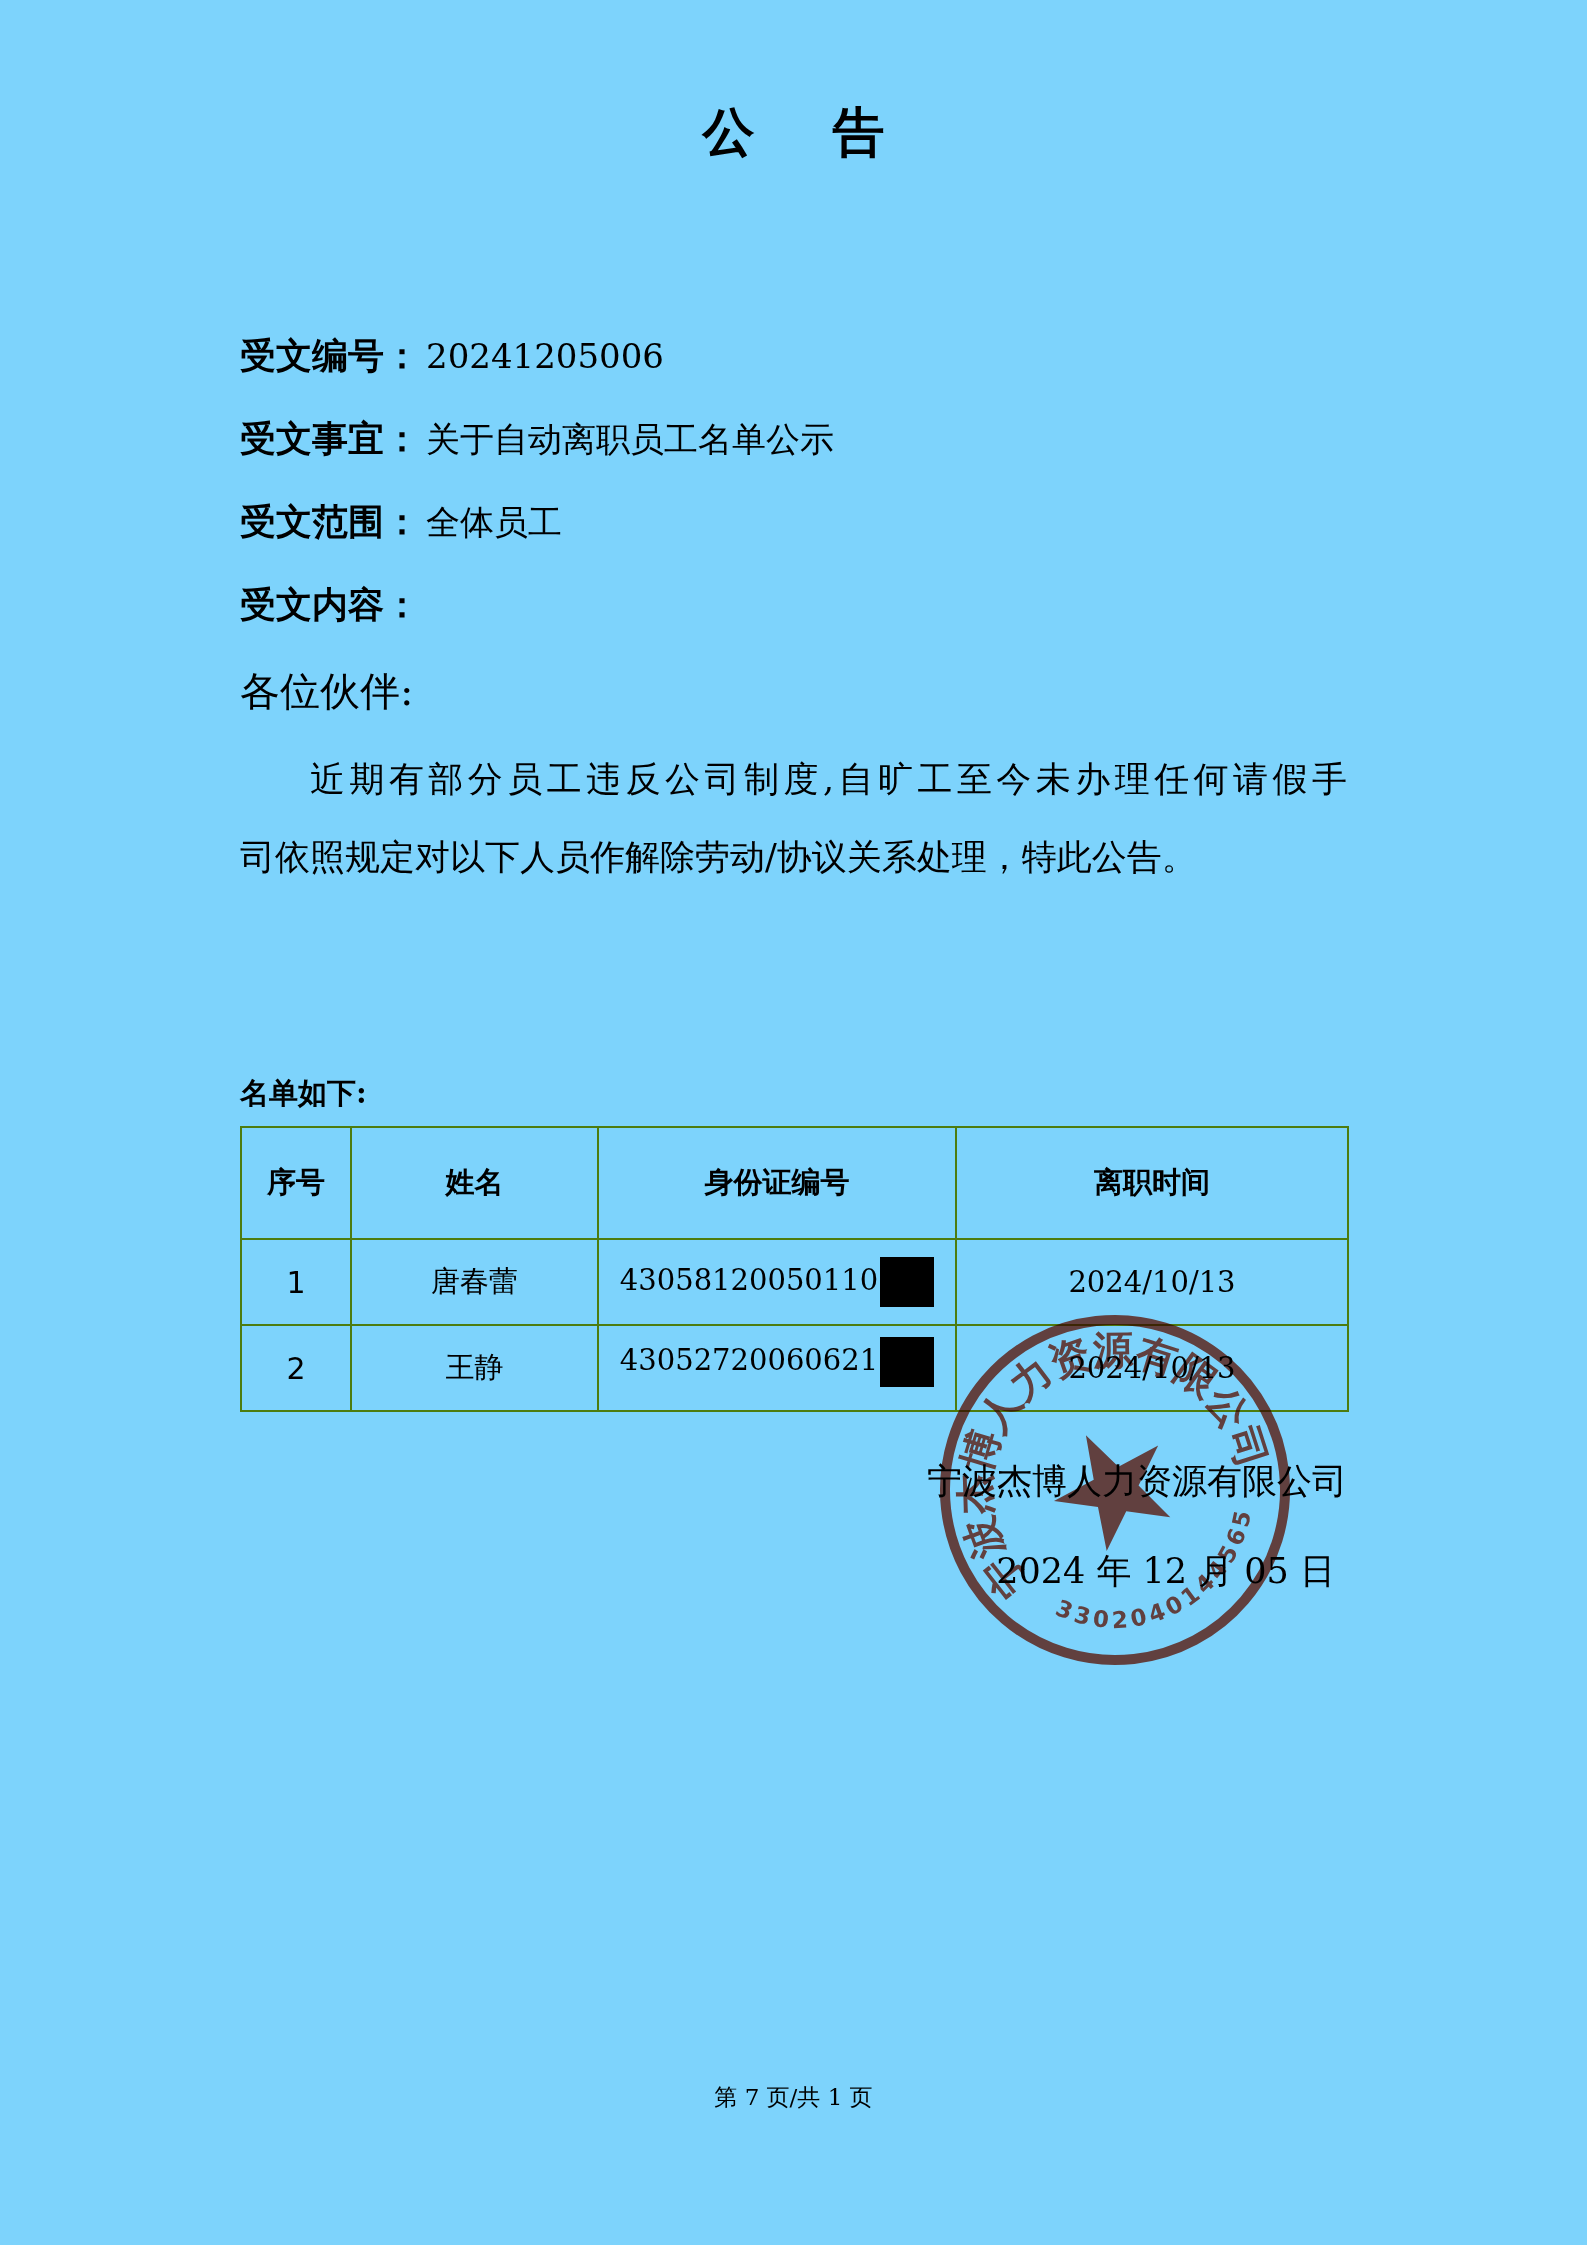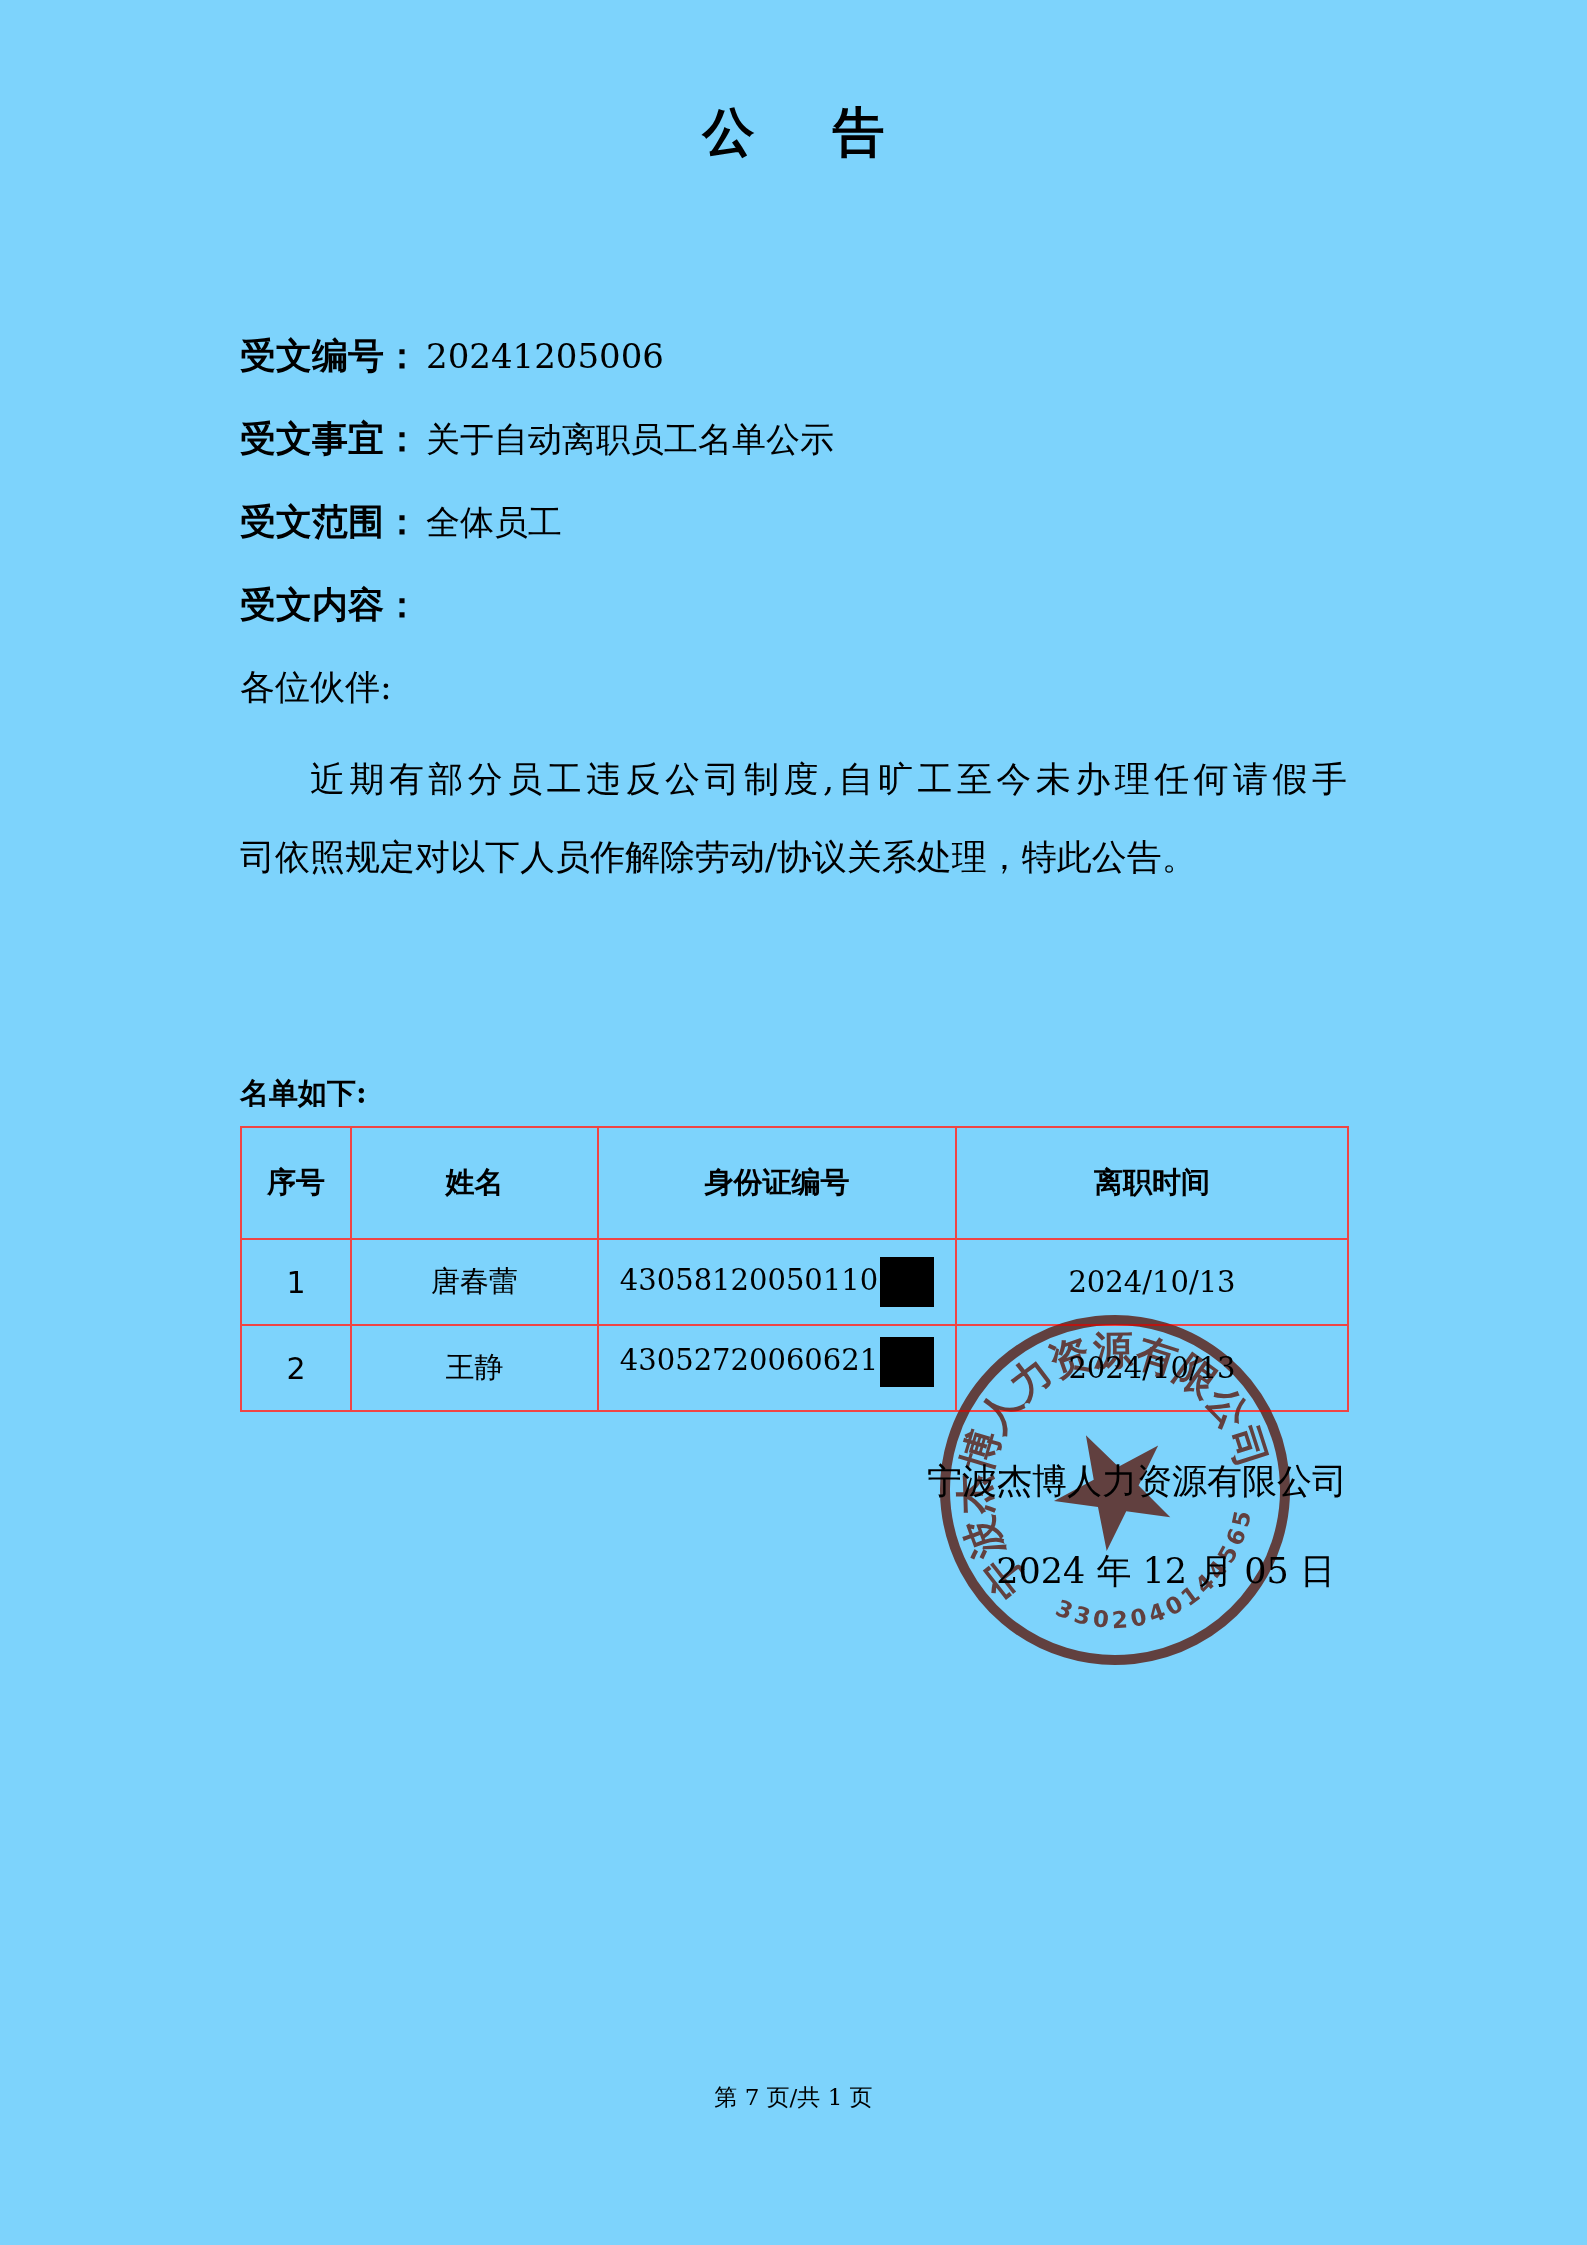--- a/index.html
+++ b/index.html
@@ -17,41 +17,41 @@
     text-align:center;
     font-size:52px;font-weight:bold;
     letter-spacing:30px;text-indent:30px;
   }
   .fields{position:absolute;left:240px;top:332px;width:1110px;}
   .field-line{height:83px;font-size:34px;display:flex;align-items:baseline;}
   .field-label{font-weight:bold;font-size:36px;white-space:pre;}
   .field-value{font-weight:normal;margin-left:6px;white-space:pre;}
   .salutation{
     position:absolute;left:240px;top:664px;
-    font-size:35px;
+    font-size:40px;
   }
   .body-par{
     position:absolute;left:240px;top:740px;width:1107px;
     font-size:35px;line-height:78px;
   }
   .bline{text-align:justify;}
   .bline.justify-last{text-align-last:justify;}
   .bline.indent{padding-left:70px;}
   .list-label{
     position:absolute;left:240px;top:1074px;
     font-size:29px;font-weight:bold;
   }
   table.roster{
     position:absolute;left:240px;top:1126px;
     border-collapse:collapse;table-layout:fixed;
     width:1107px;
     font-size:29px;
   }
   table.roster th,table.roster td{
-    border:2px solid #ef4444;
+    border:2px solid #4d7c0f;
     text-align:center;vertical-align:middle;
     padding:0;
     overflow:hidden;
   }
   table.roster th{font-weight:bold;height:110px;}
   table.roster td{height:84px;font-weight:normal;}
   td.num-cell{font-weight:bold;font-family:"DejaVu Sans","Liberation Sans",sans-serif;font-size:30px;}
   .redact{
     display:inline-block;width:54px;height:50px;background:#000;
     vertical-align:middle;margin-left:2px;

